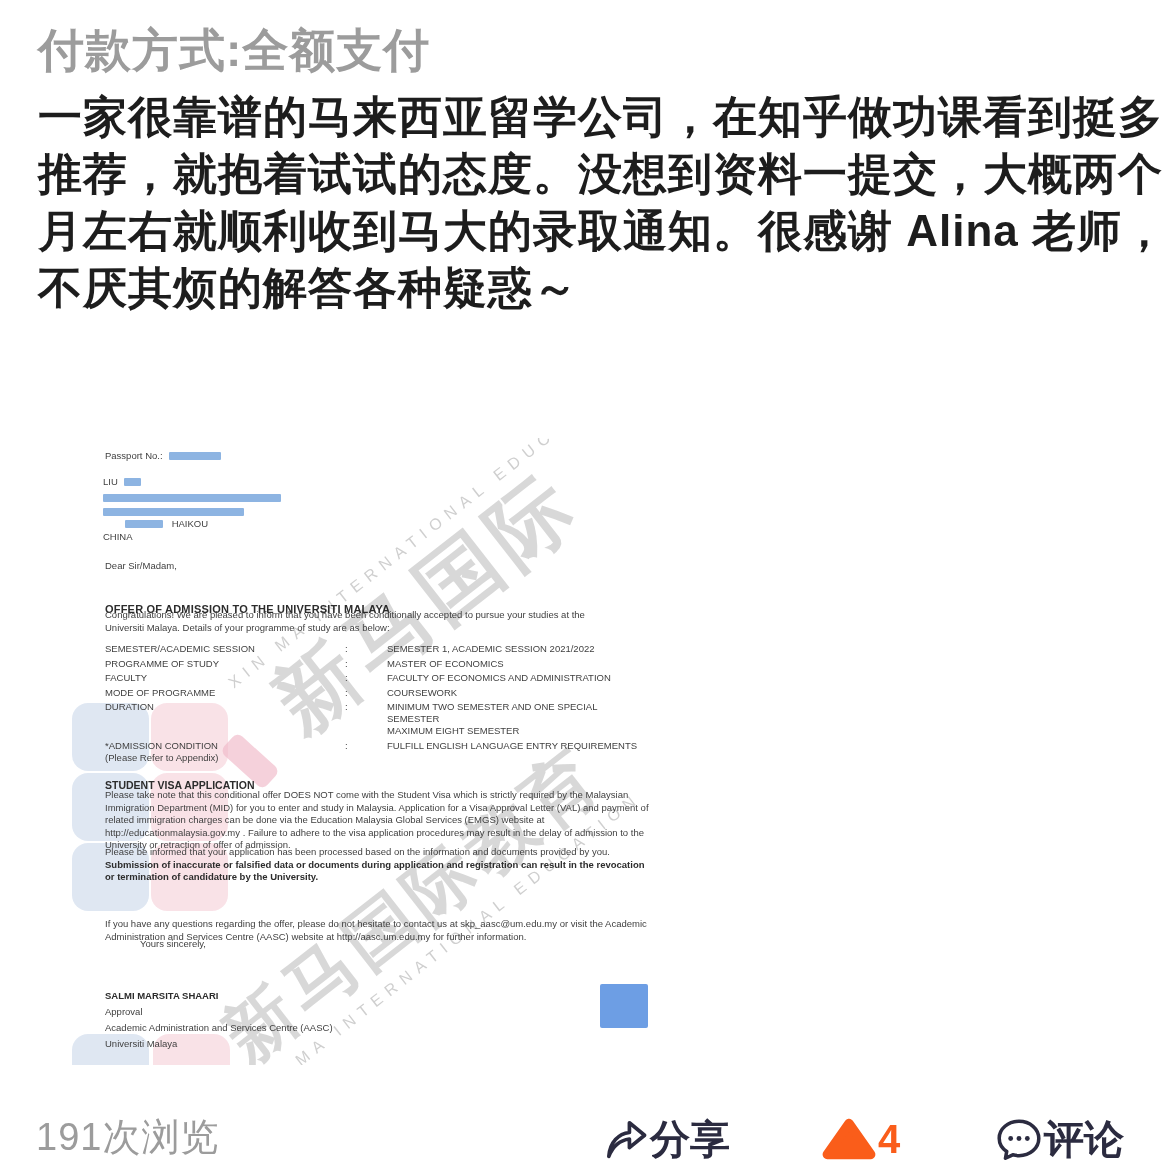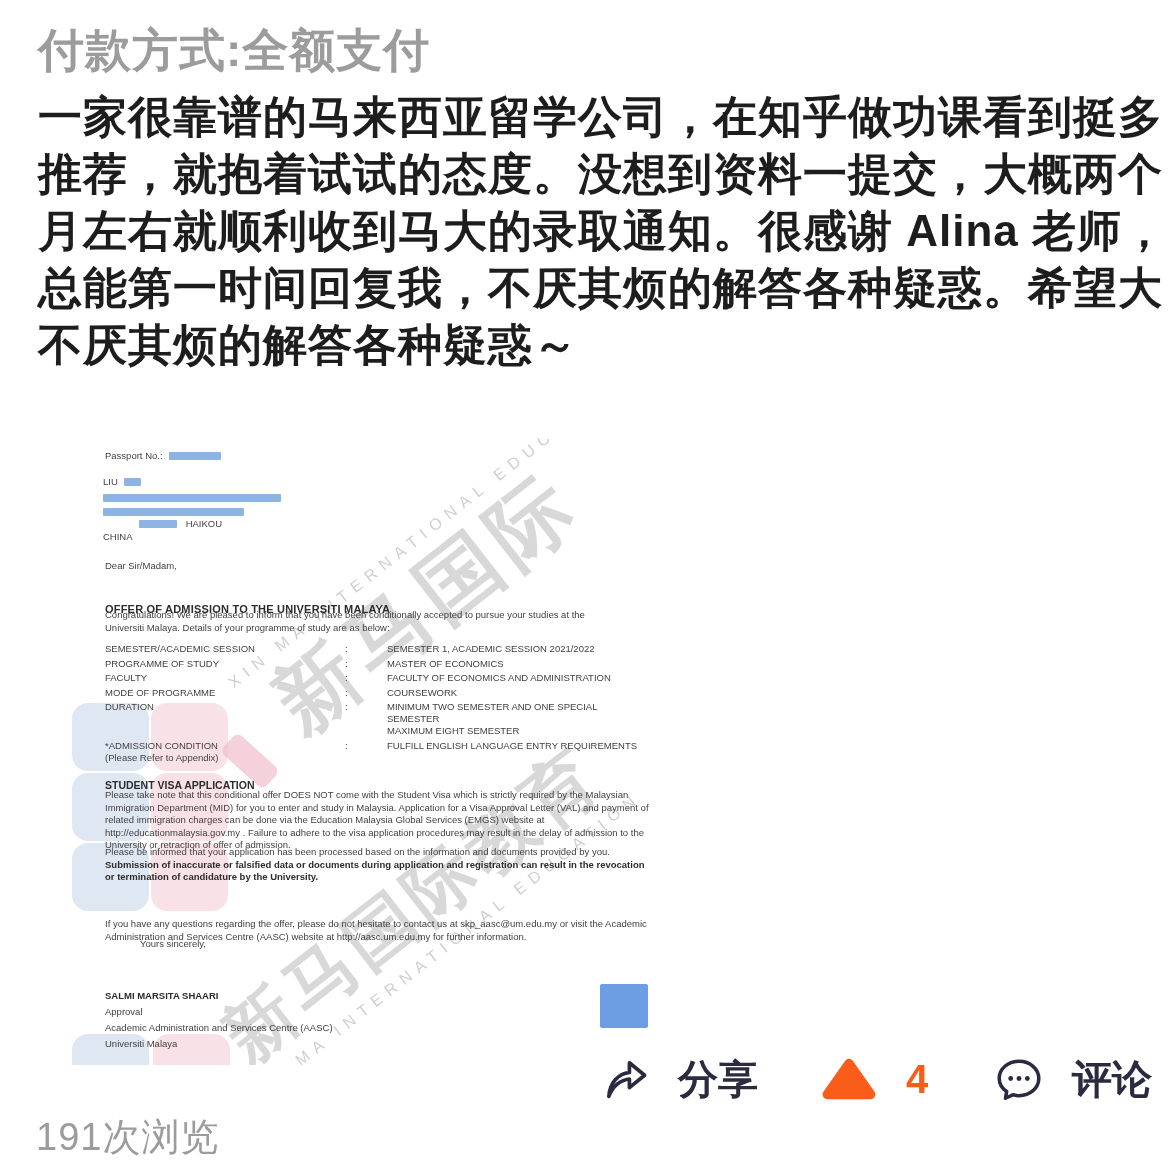--- a/index.html
+++ b/index.html
@@ -53,38 +53,37 @@
   .sq-pink{background:#f5cbd5;}
   .logo-tag{
     position:absolute;left:156px;top:310px;width:58px;height:26px;border-radius:7px;
     background:#f0b9c8;transform:rotate(42deg);z-index:1;opacity:.65;
   }
   
   .views{
     position:absolute;left:36px;top:1112px;
     font-size:38px;color:#9c9c9c;letter-spacing:1px;
   }
-  .f-group{position:absolute;top:1048px;height:62px;display:flex;align-items:center;gap:28px;}
+  .f-group{position:absolute;top:1108px;height:62px;display:flex;align-items:center;gap:0;}
   .f-share{left:598px;}
   .f-vote{left:820px;}
   .f-comment{left:994px;}
   .f-label{font-size:40px;font-weight:600;color:#2b2b40;}
   .f-count{font-size:40px;font-weight:700;color:#fa5d1a;}
   .ic{display:block;}
 </style>
 </head>
 <body>
 
 <div class="post-header">付款方式:全额支付</div>
 
 <div class="post-body">
   <div class="line">一家很靠谱的马来西亚留学公司，在知乎做功课看到挺多</div>
   <div class="line">推荐，就抱着试试的态度。没想到资料一提交，大概两个</div>
   <div class="line">月左右就顺利收到马大的录取通知。很感谢 Alina 老师，</div>
-  <div class="line">总能第一时间回复我，不厌其烦的解答各种疑惑。希望大</div>
   <div class="line">不厌其烦的解答各种疑惑～</div>
 </div>
 
 <div class="letter">
 
   <div class="wm wm1">
     <div class="wm-en">XIN MA INTERNATIONAL EDUC</div>
     <div class="wm-cn">新马国际</div>
   </div>
   <div class="wm wm2">
@@ -110,21 +109,21 @@
   <div class="lt" style="left:40px;top:12px;">
     <span>Passport No.:</span>
     <span class="redact" style="width:52px;margin-left:4px;"></span>
   </div>
   <div class="lt" style="left:38px;top:38px;">
     <span>LIU</span>
     <span class="redact" style="width:17px;margin-left:4px;"></span>
   </div>
   <div class="bar" style="left:38px;top:56px;width:178px;"></div>
   <div class="bar" style="left:38px;top:70px;width:141px;"></div>
-  <div class="lt" style="left:38px;top:80px;padding-left:36px;">
+  <div class="lt" style="left:24px;top:80px;padding-left:36px;">
     <span class="redact" style="width:38px;margin-right:6px;"></span>
     <span>HAIKOU</span>
   </div>
   <div class="lt" style="left:38px;top:93px;">CHINA</div>
 
   <div class="lt" style="left:40px;top:122px;">Dear Sir/Madam,</div>
   <div class="lt bold" style="left:40px;top:147px;font-size:11px;letter-spacing:.2px;">OFFER OF ADMISSION TO THE UNIVERSITI MALAYA</div>
   <div class="lt" style="left:40px;top:171px;width:516px;">Congratulations! We are pleased to inform that you have been conditionally accepted to pursue your studies at the Universiti Malaya. Details of your programme of study are as below:</div>
 
   <div class="lt" style="left:40px;top:205px;width:545px;">

